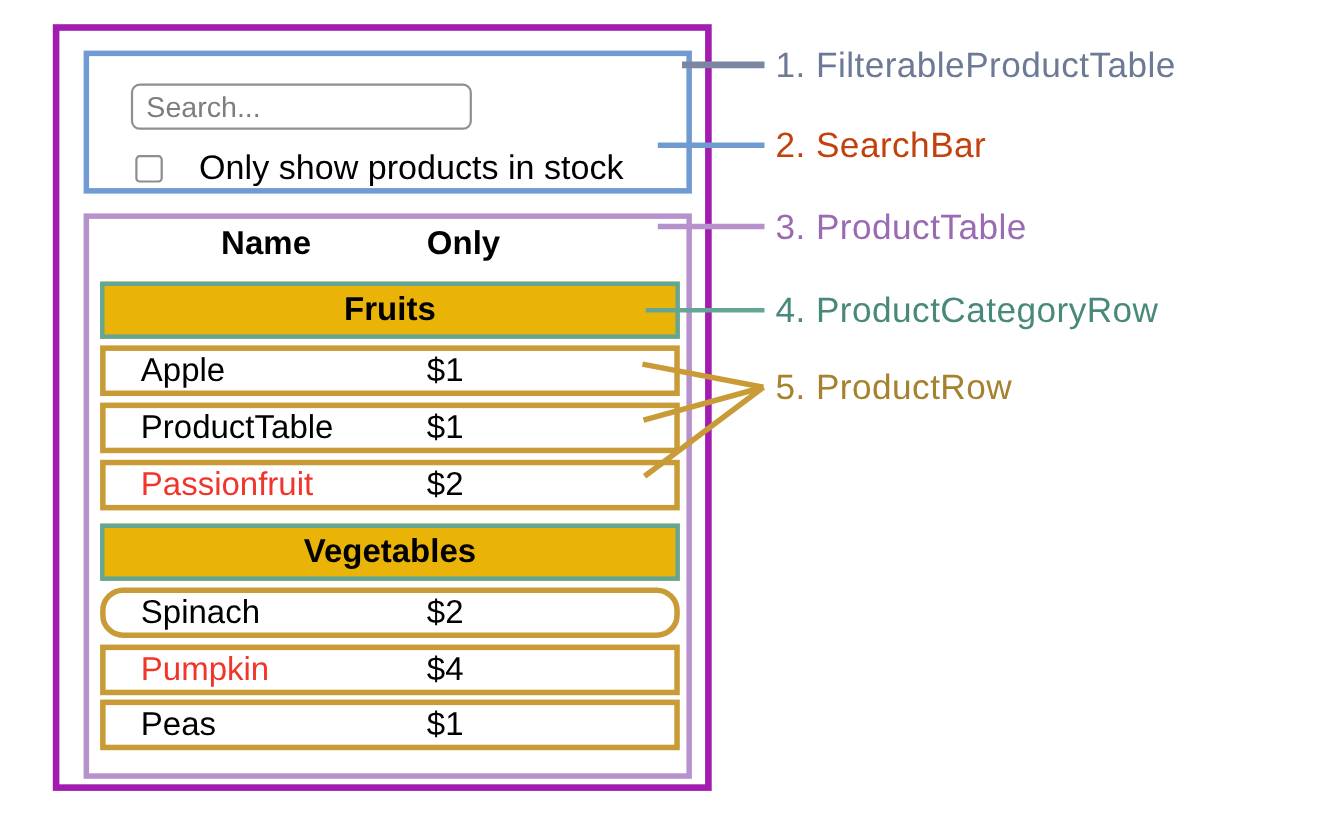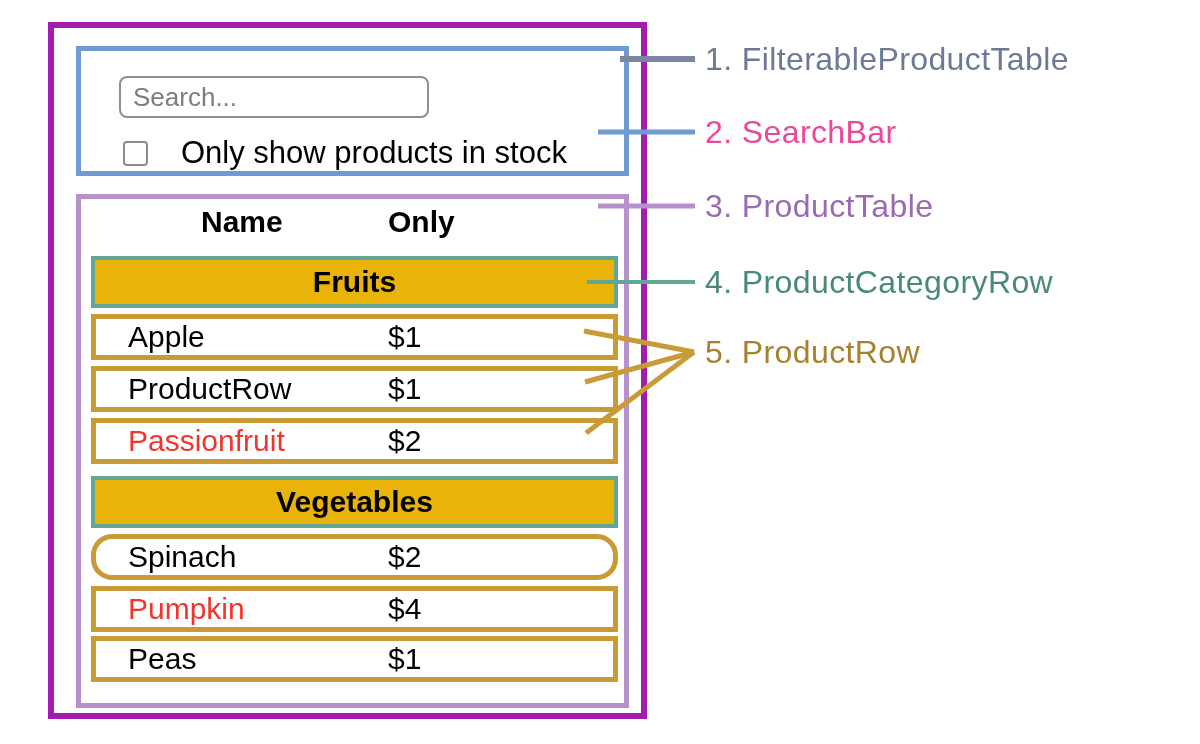--- a/index.html
+++ b/index.html
@@ -55,21 +55,21 @@
   .row-pumpkin     { top:387px; }
   .row-peas        { top:437px; }
 
   .connectors { position:absolute; left:0; top:0; width:1200px; height:744px; pointer-events:none; }
 
   .legend-label {
     position:absolute; left:705px; height:40px; line-height:40px;
     font-size:32px; font-weight:500; letter-spacing:0.4px; white-space:nowrap;
   }
   .legend-1 { top:39px;  color:#6c7a96; }
-  .legend-2 { top:112px; color:#ec4899; }
+  .legend-2 { top:112px; color:#c2410c; }
   .legend-3 { top:186px; color:#9a6ab3; }
   .legend-4 { top:262px; color:#48897b; }
   .legend-5 { top:332px; color:#a6812e; }
 </style>
 </head>
 <body>
 
 <div class="canvas">
 
   <div class="box outer-box">
@@ -88,21 +88,21 @@
 
       <div class="cat-row cat-fruits">
         <span>Fruits</span>
       </div>
 
       <div class="p-row row-apple">
         <span class="p-name">Apple</span>
         <span class="p-price">$1</span>
       </div>
       <div class="p-row row-dragonfruit">
-        <span class="p-name">ProductRow</span>
+        <span class="p-name">ProductTable</span>
         <span class="p-price">$1</span>
       </div>
       <div class="p-row row-passion">
         <span class="p-name red-text">Passionfruit</span>
         <span class="p-price">$2</span>
       </div>
 
       <div class="cat-row cat-vegetables">
         <span>Vegetables</span>
       </div>

